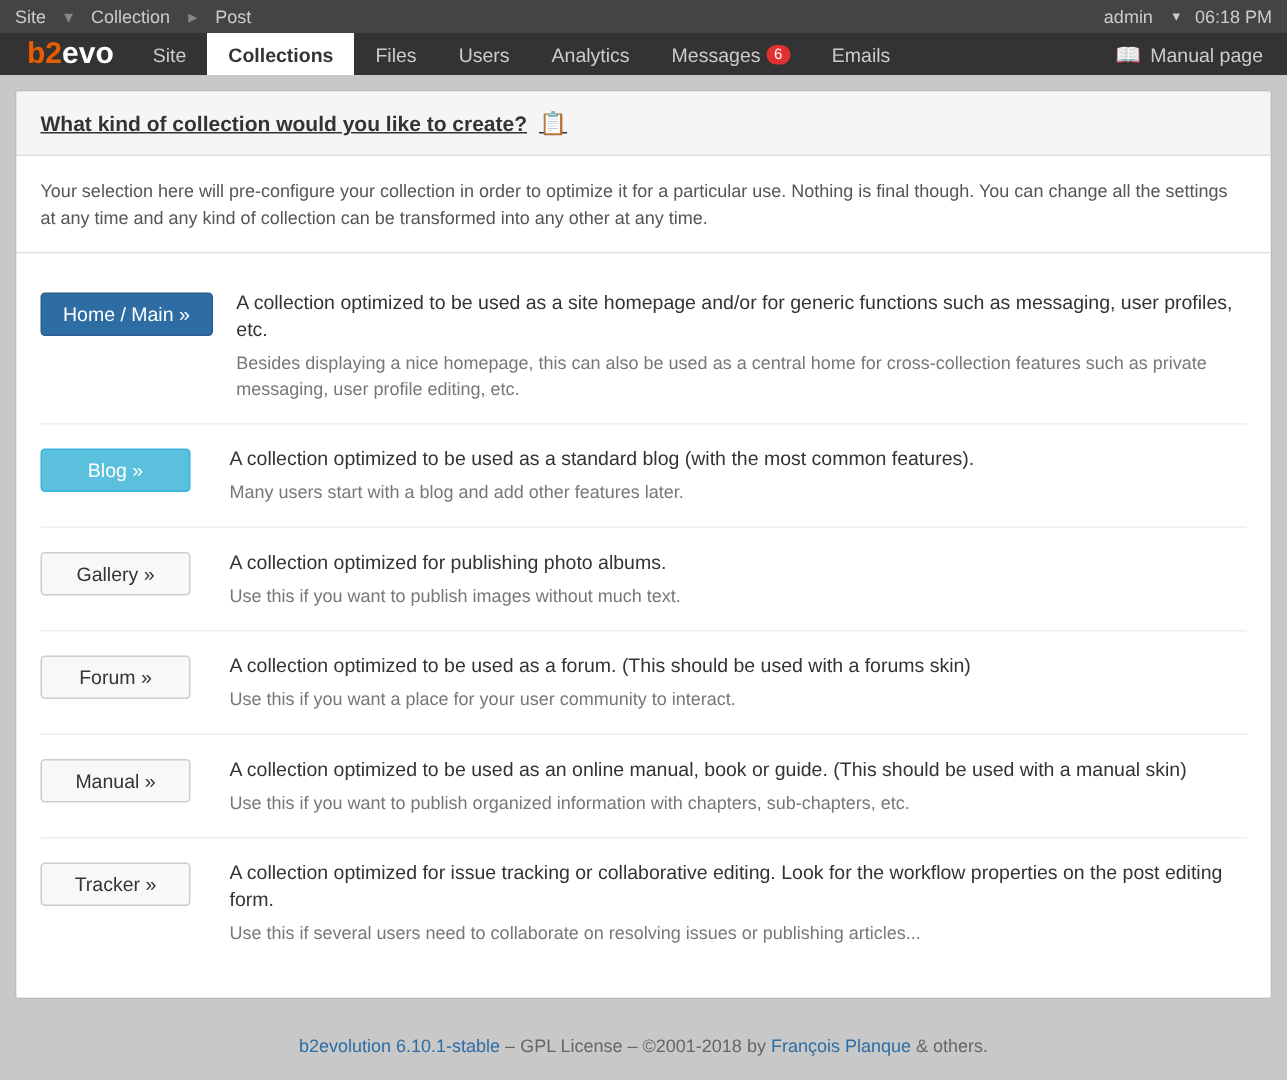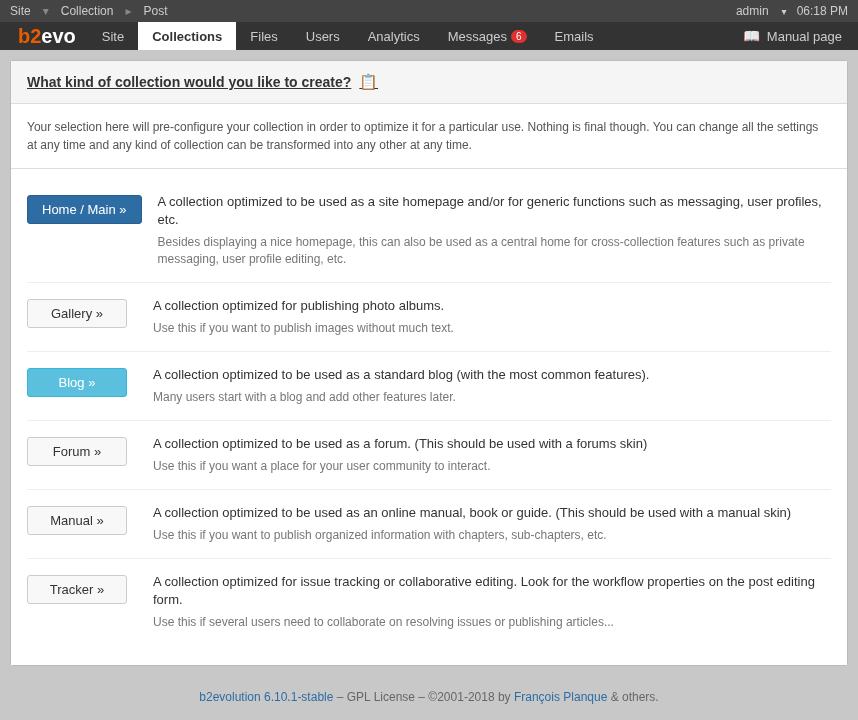--- a/index.html
+++ b/index.html
@@ -236,38 +236,38 @@
           <div class="option-btn-wrap">
             <button class="option-btn blue-solid">Home / Main »</button>
           </div>
           <div class="option-desc">
             <div class="option-title">A collection optimized to be used as a site homepage and/or for generic functions such as messaging, user profiles, etc.</div>
             <div class="option-subtitle">Besides displaying a nice homepage, this can also be used as a central home for cross-collection features such as private messaging, user profile editing, etc.</div>
           </div>
         </div>
         <div class="collection-option">
           <div class="option-btn-wrap">
+            <button class="option-btn cyan-solid">Blog »</button>
+          </div>
+          <div class="option-desc">
+            <div class="option-title">A collection optimized to be used as a standard blog (with the most common features).</div>
+            <div class="option-subtitle">Many users start with a blog and add other features later.</div>
+          </div>
+        </div>
+        <div class="collection-option">
+          <div class="option-btn-wrap">
             <button class="option-btn outline">Gallery »</button>
           </div>
           <div class="option-desc">
             <div class="option-title">A collection optimized for publishing photo albums.</div>
             <div class="option-subtitle">Use this if you want to publish images without much text.</div>
           </div>
         </div>
         <div class="collection-option">
           <div class="option-btn-wrap">
-            <button class="option-btn cyan-solid">Blog »</button>
-          </div>
-          <div class="option-desc">
-            <div class="option-title">A collection optimized to be used as a standard blog (with the most common features).</div>
-            <div class="option-subtitle">Many users start with a blog and add other features later.</div>
-          </div>
-        </div>
-        <div class="collection-option">
-          <div class="option-btn-wrap">
             <button class="option-btn outline">Forum »</button>
           </div>
           <div class="option-desc">
             <div class="option-title">A collection optimized to be used as a forum. (This should be used with a forums skin)</div>
             <div class="option-subtitle">Use this if you want a place for your user community to interact.</div>
           </div>
         </div>
         <div class="collection-option">
           <div class="option-btn-wrap">
             <button class="option-btn outline">Manual »</button>

